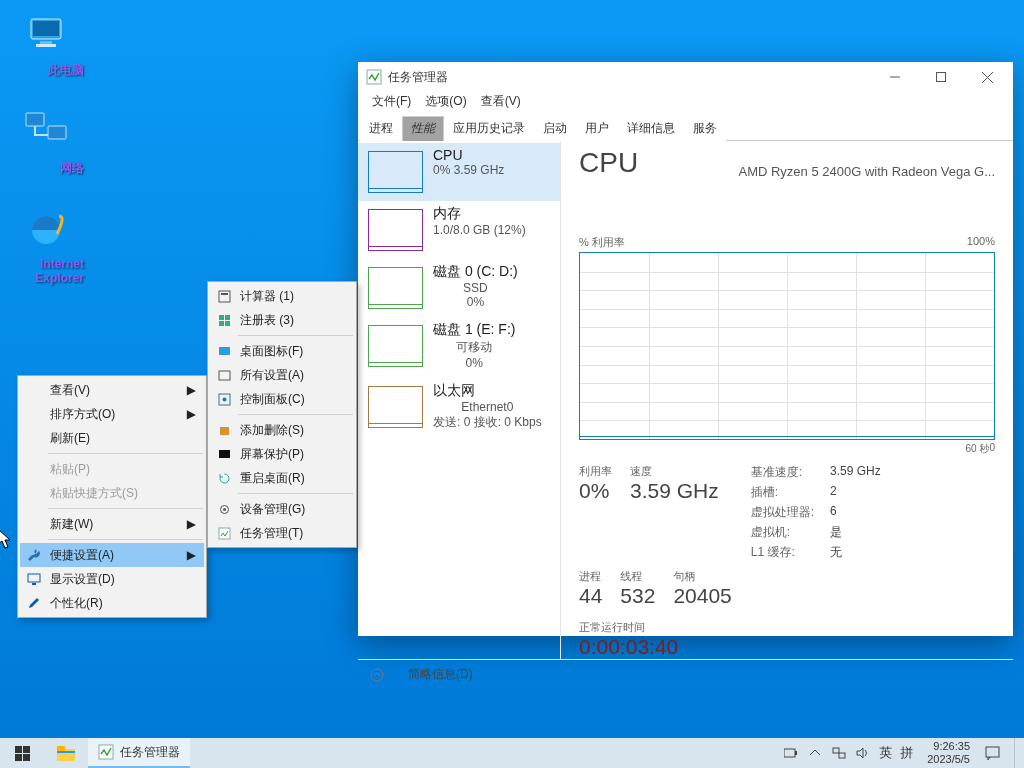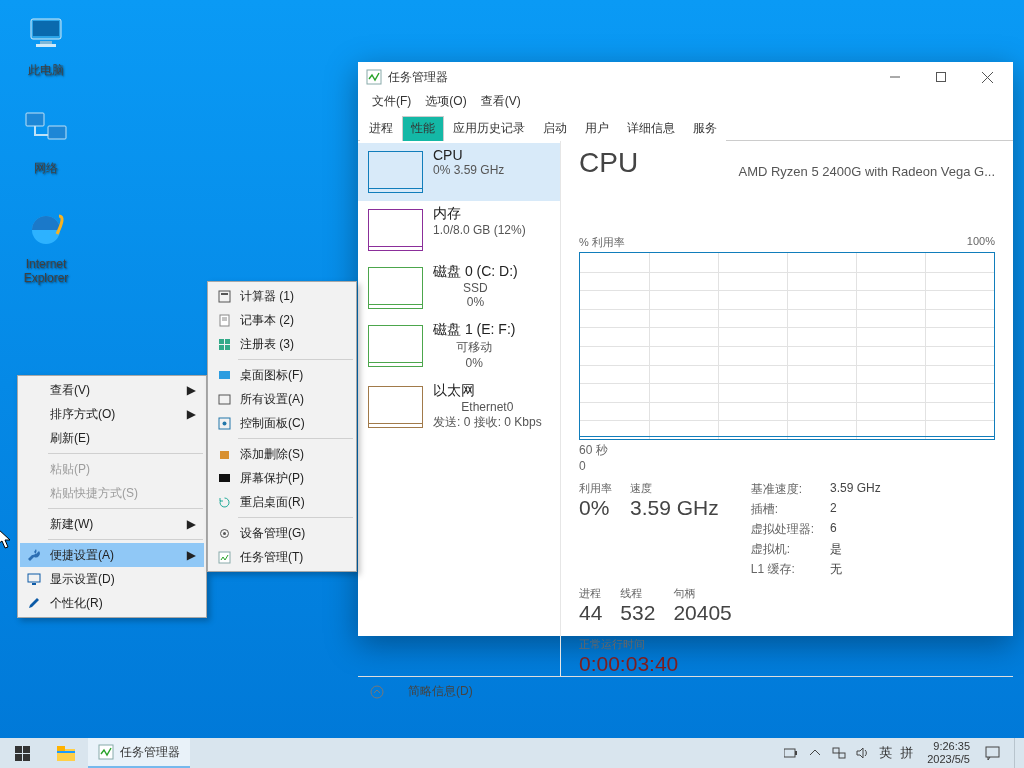--- a/index.html
+++ b/index.html
@@ -1,37 +1,37 @@
 <!DOCTYPE html>
 <html><head>
 <meta charset="utf-8">
 <style>
   * { box-sizing: border-box; }
   html, body { margin: 0; padding: 0; width: 1024px; height: 768px; overflow: hidden; font-family: "Microsoft YaHei", "Segoe UI", sans-serif; font-size: 12px; }
   body { background: linear-gradient(to bottom, #0a9af5 0%, #0078d7 100%); position: relative; }
 
   
   .desktop { position: absolute; inset: 0; }
-  .desktop-icon { position: absolute; width: 76px; text-align: center; color: #404040; cursor: pointer; }
+  .desktop-icon { position: absolute; width: 76px; text-align: right; color: #8b5cf6; cursor: pointer; font-weight: bold; }
   .desktop-icon .glyph { width: 48px; height: 48px; margin: 0 auto 4px; display: flex; align-items: center; justify-content: center; }
   .desktop-icon span { text-shadow: 1px 1px 2px rgba(0,0,0,.6); font-size: 12px; }
 
   
   .window { position: absolute; left: 358px; top: 62px; width: 655px; height: 574px; background: #fff; box-shadow: 0 8px 30px rgba(0,0,0,.35); display: flex; flex-direction: column; }
   .titlebar { height: 30px; display: flex; align-items: center; padding-left: 8px; }
   .titlebar svg { margin-right: 6px; }
   .titlebar .title { flex: 1; font-size: 12px; color: #333; }
   .titlebtn { width: 46px; height: 30px; display: flex; align-items: center; justify-content: center; color: #555; }
 
   .menubar { height: 20px; padding: 0 8px; display: flex; gap: 2px; color: #333; align-items: center; }
   .menubar span { padding: 1px 6px; }
 
   .tabs { display: flex; border-bottom: 1px solid #ccc; padding-left: 2px; background: #fff; margin-top: 4px; }
   .tab { padding: 3px 8px 4px; border: 1px solid transparent; border-bottom: none; position: relative; top: 1px; background: #fff; color: #333; }
-  .tab.active { border-color: #ccc; background: #14b8a6; }
+  .tab.active { border-color: #ccc; background: #a3a3a3; font-style: italic; }
 
   .tm-body { flex: 1; display: flex; border-top: 0; }
   .tm-left { width: 203px; border-right: 1px solid #e6e6e6; padding: 2px 0; }
   .tm-card { display: flex; align-items: flex-start; padding: 4px 10px 8px; cursor: default; position: relative; }
   .tm-card .thumb { width: 55px; height: 42px; border: 1px solid; margin-right: 10px; margin-top: 4px; position: relative; }
   .tm-card .lbl1 { font-size: 14px; color: #222; }
   .tm-card .lbl2 { font-size: 12px; color: #555; text-align: center; }
   .tm-card.selected { background: #d8eaf9 !important; }
   .thumb-line { position: absolute; left: 0; right: 0; bottom: 3px; height: 0; border-top: 1px solid; }
   .thumb-cpu     .thumb { border-color: #117dbb; } .thumb-cpu     .thumb-line { border-color: #117dbb; }
@@ -42,21 +42,21 @@
 
   .tm-right { flex: 1; padding: 6px 18px 0 18px; display: flex; flex-direction: column; }
   .cpu-head { display: flex; align-items: flex-end; justify-content: space-between; margin-bottom: 6px; }
   .cpu-head h1 { font-size: 28px; font-weight: 400; margin: 0; color: #444; }
   .cpu-name { font-size: 13px; color: #555; }
   .graph-top { display: flex; justify-content: space-between; font-size: 11px; color: #666; padding: 2px 0; margin-top: 48px; }
   .graph { height: 188px; border: 1px solid #117dbb; position: relative; background: #fff; }
   .graph .grid-h { position: absolute; left: 0; right: 0; border-top: 1px solid #e2e2e2; }
   .graph .grid-v { position: absolute; top: 0; bottom: 0; border-left: 1px solid #e2e2e2; }
   .graph .trace { position: absolute; left: 0; right: 0; bottom: 2px; height: 0; border-top: 1px solid #117dbb; }
-  .graph-bot { display: flex; justify-content: flex-end; font-size: 12px; color: #666; padding: 2px 0 8px; flex-direction: column; }
+  .graph-bot { display: flex; justify-content: flex-end; font-size: 10px; color: #666; padding: 2px 0 8px; }
 
   .stats { display: flex; gap: 32px; }
   .stat-col .k { font-size: 11px; color: #666; }
   .stat-col .v { font-size: 21px; color: #444; margin-top: 0px; }
   .kv-grid { display: grid; grid-template-columns: max-content max-content; column-gap: 16px; row-gap: 3px; font-size: 12px; color: #444; }
   .kv-grid .kk { color: #666; }
 
   .uptime-lbl { font-size: 11px; color: #666; margin-top: 12px; }
   .uptime-val { font-size: 21px; color: #7f1d1d; }
 
@@ -352,30 +352,20 @@
         <svg width="13" height="13">
           <rect x="1" y="1" width="11" height="11" fill="none" stroke="#555"></rect>
           <rect x="3" y="3" width="7" height="2" fill="#555"></rect>
         </svg>
       </span>
       <span>计算器  (1)</span>
     </div>
   <div class="ctx-row">
       <span class="ic">
         <svg width="13" height="13">
-          <rect x="2" y="1" width="9" height="11" fill="#fff" stroke="#888"></rect>
-          <line x1="4" y1="4" x2="9" y2="4" stroke="#888"></line>
-          <line x1="4" y1="6" x2="9" y2="6" stroke="#888"></line>
-        </svg>
-      </span>
-      <span>记事本  (2)</span>
-    </div>
-  <div class="ctx-row">
-      <span class="ic">
-        <svg width="13" height="13">
           <rect x="1" y="1" width="5" height="5" fill="#3a8"></rect>
           <rect x="7" y="1" width="5" height="5" fill="#3a8"></rect>
           <rect x="1" y="7" width="5" height="5" fill="#3a8"></rect>
           <rect x="7" y="7" width="5" height="5" fill="#3a8"></rect>
         </svg>
       </span>
       <span>注册表  (3)</span>
     </div>
   <div class="ctx-sep"></div>
   <div class="ctx-row">

